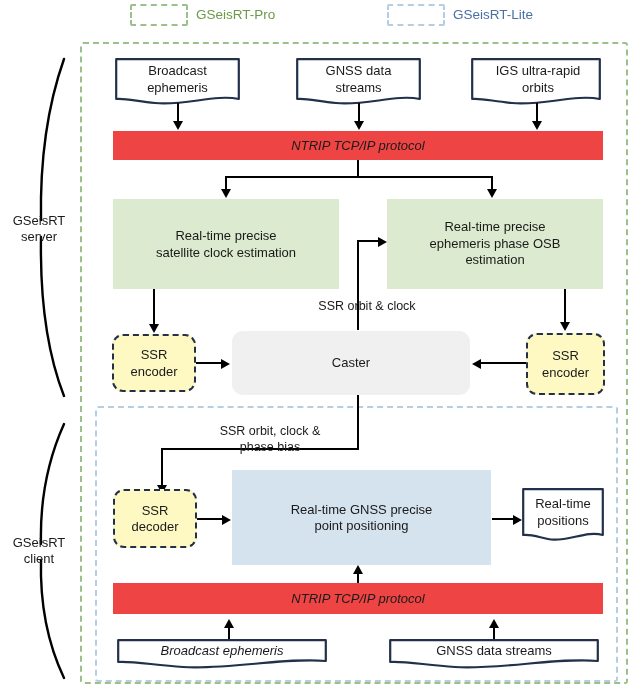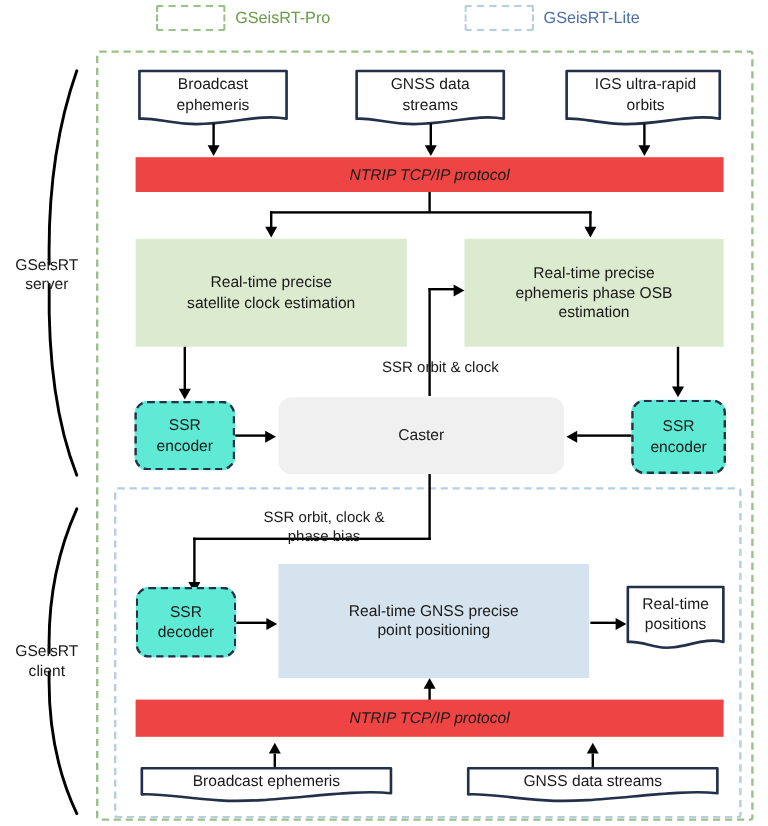--- a/index.html
+++ b/index.html
@@ -39,21 +39,21 @@
   .doc-wrap svg{position:absolute;left:0;top:0;overflow:visible;}
 
   
   .box-green{background:#dceacf;border:none;}
   .box-blue{background:#d5e3ee;border:none;}
   .box-gray{background:#ef4444;border:none;font-style:italic;}
   .box-gray-round{background:#f0f0f0;border:none;border-radius:11px;}
 
   
   .node-dashed{
-    border:2.6px dashed #22304a;border-radius:11px;background:#5eead4;
+    border:2.6px dashed #22304a;border-radius:11px;background:#fef9c3;
   }
 
   
   .ln{position:absolute;background:#000;}
   .vline{width:2.2px;}
   .hline{height:2.2px;}
   .arrow-d{
     position:absolute;width:0;height:0;
     border-left:5.5px solid transparent;border-right:5.5px solid transparent;
     border-top:9px solid #000;
@@ -268,21 +268,21 @@
 
   <div class="abs box-gray" style="left:113px;top:583px;width:490px;height:31px;">
     <div class="node-text">NTRIP TCP/IP protocol</div>
   </div>
 
   <div class="ln vline" style="left:228px;top:628px;height:16px;"></div>
   <div class="arrow-u" style="left:223.5px;top:619px;"></div>
   <div class="ln vline" style="left:493px;top:628px;height:16px;"></div>
   <div class="arrow-u" style="left:488.5px;top:619px;"></div>
 
-  <div class="doc-wrap" style="left:117px;top:639px;width:210px;height:28px;">
+  <div class="doc-wrap" style="left:117px;top:639px;width:210px;height:28px;font-style:italic;">
     <svg width="210" height="34">
       <path d="M1.2 1.2 H208.8 V22 C 170 18, 110 31, 66 28 C 36 26, 16 22, 1.2 23 Z" fill="#ffffff" stroke="#22304a" stroke-width="2.2" stroke-linejoin="round"></path>
     </svg>
     <div class="node-text" style="top:12px;">Broadcast ephemeris</div>
   </div>
 
   <div class="doc-wrap" style="left:389px;top:639px;width:210px;height:28px;">
     <svg width="210" height="34">
       <path d="M1.2 1.2 H208.8 V22 C 170 18, 110 31, 66 28 C 36 26, 16 22, 1.2 23 Z" fill="#ffffff" stroke="#22304a" stroke-width="2.2" stroke-linejoin="round"></path>
     </svg>

